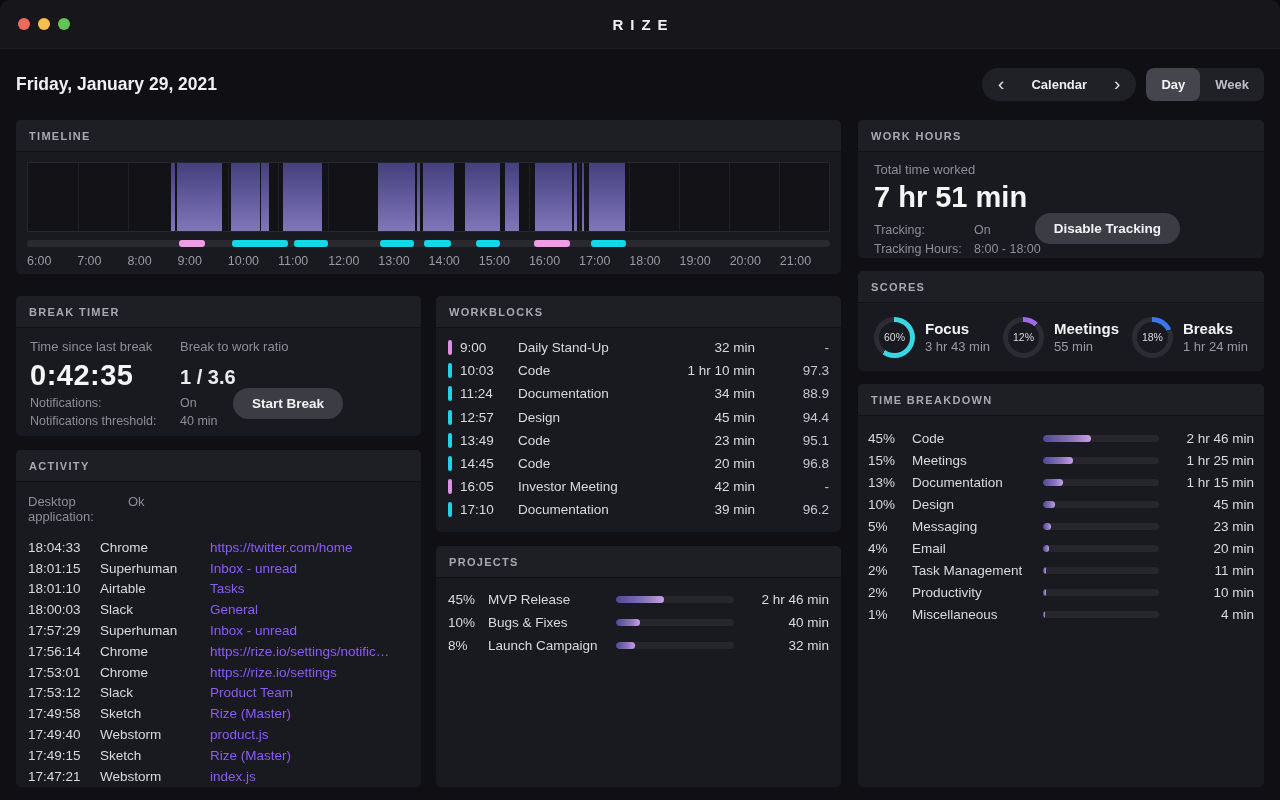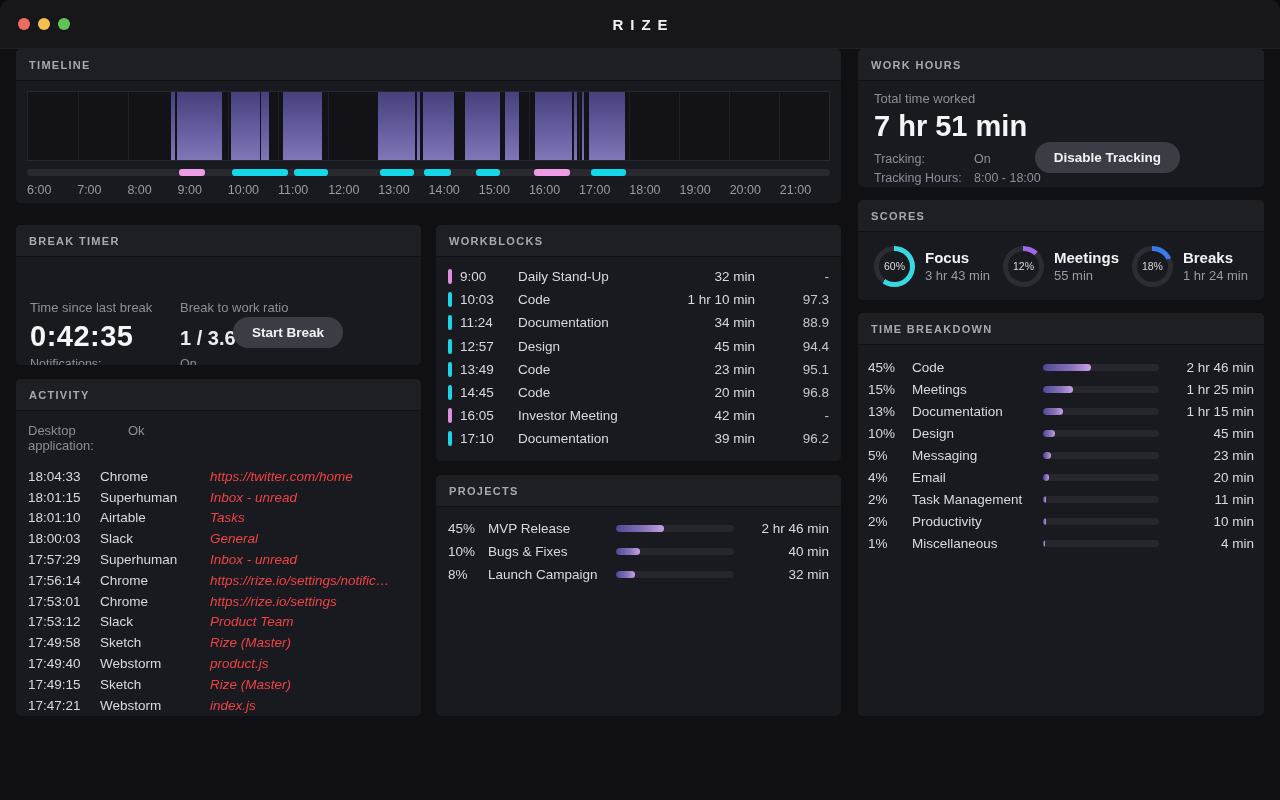--- a/index.html
+++ b/index.html
@@ -46,36 +46,36 @@
   .timeline-panel { height:154px; flex:none; }
   .tl-chart { position:relative; margin:10px 11px 0; height:70px; border:1px solid #26262c; background:#131317; overflow:hidden; }
   .tl-grid { position:absolute; top:0; bottom:0; width:1px; background:#202026; }
   .tl-bar { position:absolute; top:0; bottom:0; background:linear-gradient(180deg,#45407c 0%,#655d9f 55%,#7f77b6 100%); }
   .tl-track { position:relative; margin:8px 11px 0; height:7px; border-radius:4px; background:#29292f; }
   .tl-marker { position:absolute; top:0; height:100%; border-radius:3px; }
   .tl-hours { position:relative; margin:7px 11px 0; height:16px; }
   .tl-hour { position:absolute; top:0; font-size:12.5px; color:#9a9aa3; }
 
   
-  .break-panel { height:140px; flex:none;gap:32px; }
+  .break-panel { height:140px; flex:none; }
   .bt-body { padding:11px 14px; }
   .lbl { font-size:13px; color:#8e8e97; }
   .bt-grid { display:grid; grid-template-columns:150px 1fr; align-items:start; }
   .bt-since { font-size:29px; font-weight:700; color:#f5f5f7; margin-top:5px; letter-spacing:.5px; }
   .bt-ratio { font-size:20px; font-weight:700; color:#ececf0; margin-top:12px; }
   .bt-rows { margin-top:4px; display:grid; grid-template-columns:150px 1fr; row-gap:4px; font-size:12.5px; color:#8e8e97; width:240px; }
   .btn { background:#3c3c45; color:#f2f2f4; font-size:13.5px; font-weight:700; border:none; border-radius:16px; padding:8px 19px; font-family:inherit; cursor:pointer; white-space:nowrap; }
   .bt-btn { position:absolute; left:217px; bottom:17px; }
 
   
   .act-body { padding:9px 12px; overflow:hidden; }
   .act-status { display:grid; grid-template-columns:100px 1fr; font-size:13px; color:#8e8e97; margin:3px 0 13px; }
   .act-row { display:grid; grid-template-columns:72px 110px 1fr; height:20.8px; align-items:center; font-size:13.5px; }
   .act-time, .act-app { color:#d9d9df; }
-  .act-detail { color:#ef4444; white-space:nowrap; overflow:hidden; text-overflow:ellipsis;font-style:italic; }
+  .act-detail { color:#8b5cf6; white-space:nowrap; overflow:hidden; text-overflow:ellipsis; }
 
   
   .workblocks-panel { height:236px; flex:none; }
   .wb-body { padding:8px 12px; }
   .wb-row { display:grid; grid-template-columns:4px 50px 1fr 100px 66px; column-gap:8px; height:23.2px; align-items:center; font-size:13.5px; }
   .wb-chip { width:4px; height:15px; border-radius:2px; }
   .wb-time, .wb-name, .wb-dur { color:#d9d9df; }
   .wb-dur { text-align:right; }
   .wb-score { text-align:right; color:#c6c6ce; }
 
@@ -118,20 +118,34 @@
 
   <div class="titlebar">
     <div class="lights">
       <span class="light light-red"></span>
       <span class="light light-yellow"></span>
       <span class="light light-green"></span>
     </div>
     <div class="app-title">RIZE</div>
   </div>
 
+  <div class="page-header">
+    <div class="date-title">Friday, January 29, 2021</div>
+    <div class="controls">
+      <div class="cal-nav">
+        <button class="chev">‹</button>
+        <span class="cal-label">Calendar</span>
+        <button class="chev">›</button>
+      </div>
+      <div class="toggle">
+        <button class="seg selected">Day</button>
+        <button class="seg">Week</button>
+      </div>
+    </div>
+  </div>
 
   <div class="content">
 
     <div class="main-area">
 
       <section class="panel timeline-panel">
         <div class="panel-header">TIMELINE</div>
         <div class="panel-body">
           <div class="tl-chart">
               <div class="tl-grid" style="left: 6.25%;"></div>

